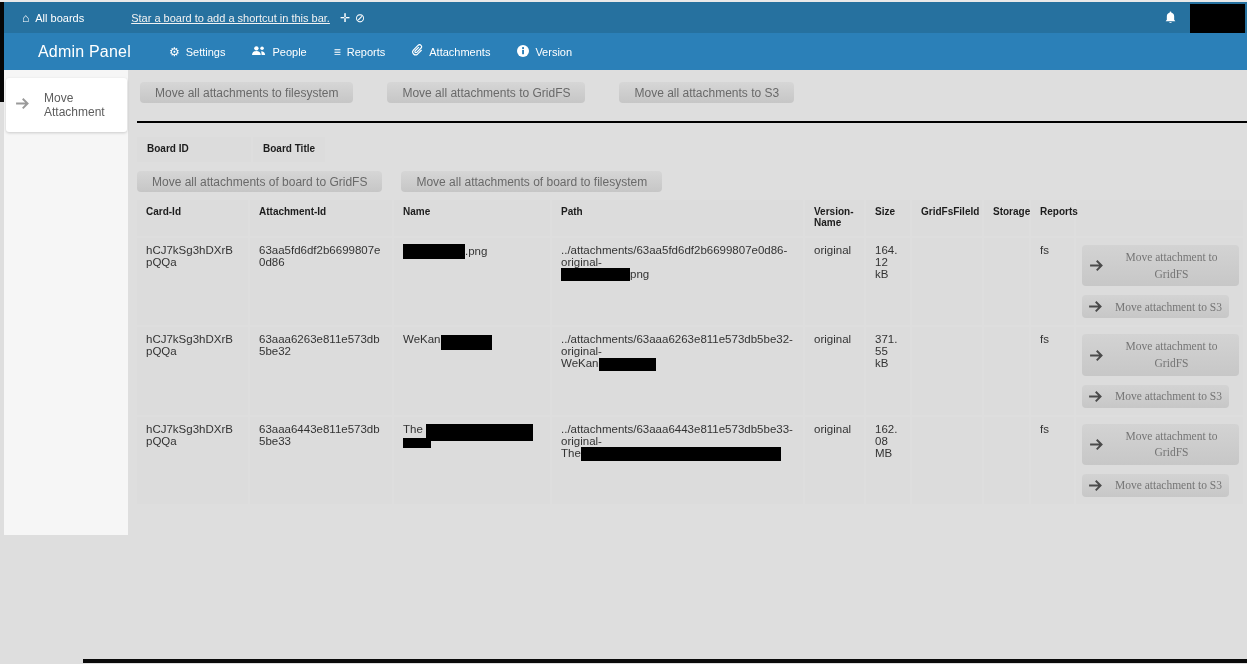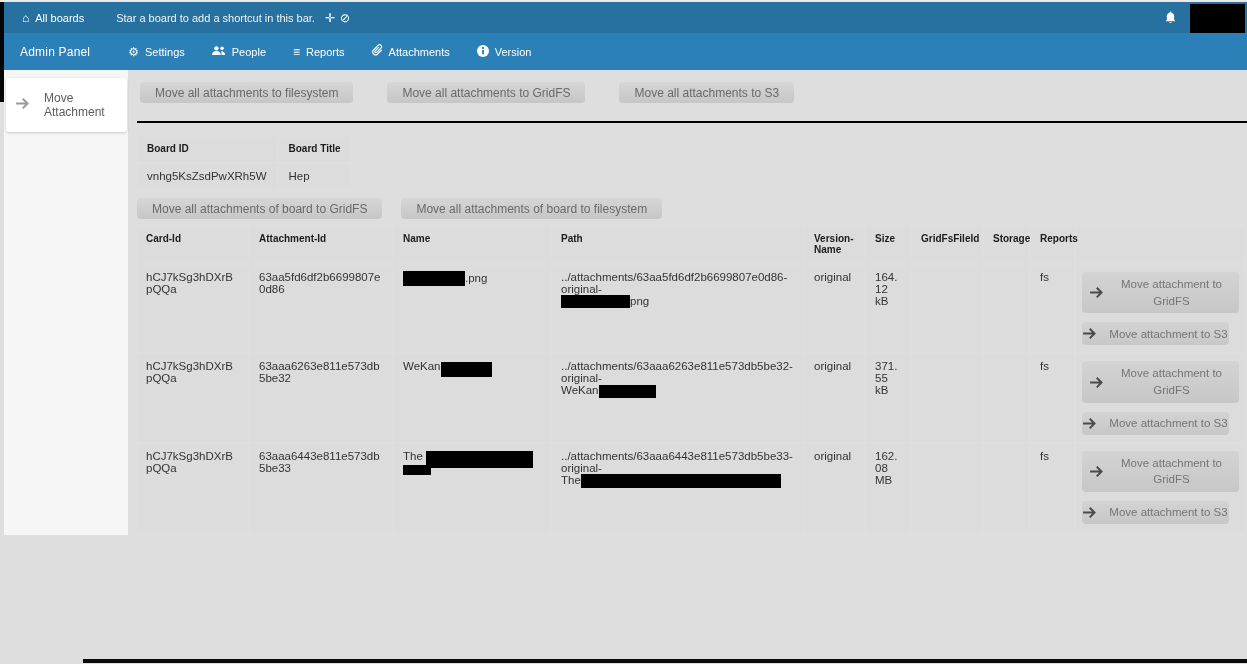--- a/index.html
+++ b/index.html
@@ -12,31 +12,31 @@
     border-top:2px solid #e9e9e9;
   }
   
   .topbar {
     height:31px; background:#26719f; color:#fff;
     display:flex; align-items:center; position:relative; font-size:11px;
   }
   .edge-strip { position:absolute; left:0; top:0; width:4px; height:100px; background:#050505; z-index:40; }
   .all-boards { margin-left:22px; display:flex; align-items:center; gap:6px; cursor:pointer; }
   .glyph { font-size:12px; line-height:1; }
-  .hint { margin-left:32px; color:#f2f2f2; }
+  .hint { margin-left:47px; color:#f2f2f2;text-decoration:underline; }
   .hint-icons { margin-left:10px; display:flex; gap:5px; font-size:12px; }
   .topbar-right { position:absolute; right:2px; top:0; height:31px; display:flex; align-items:center; }
   .bell { margin-right:14px; cursor:pointer; display:flex; }
   .redact-avatar { width:55px; height:29px; background:#000; margin-top:2px; }
   
   .navbar {
     height:37px; background:#2b80b8; color:#fff;
     display:flex; align-items:center;
   }
-  .nav-title { margin-left:20px; font-size:12px; letter-spacing:.2px; }
+  .nav-title { margin-left:38px; font-size:16px; letter-spacing:.2px; }
   .nav-items { display:flex; margin-left:38px; gap:27px; font-size:11px; }
   .nav-item { display:flex; align-items:center; gap:6px; cursor:pointer; }
   .nav-item .glyph { font-size:12px; }
   
   .layout { position:relative; height:465px; }
   .sidebar { position:absolute; left:4px; top:0; width:124px; height:465px; background:#f6f6f6; }
   .side-card {
     margin:8px 1px 0 2px; background:#fff; border-radius:3px;
     box-shadow:0 1px 3px rgba(0,0,0,.18);
     padding:13px 10px; font-size:12px; color:#5d5d5d;
@@ -59,21 +59,21 @@
   .board-table { margin-left:-2px; }
   .board-table th, .board-table td { height:25px; padding:6px 10px; white-space:nowrap; }
   .board-btns { margin-top:7px; }
   .attach-table { width:1110px; margin:6px 0 0 -2px; }
   .attach-table th { height:36px; }
   .attach-table td { height:87px; }
   .cell-btns { padding:7px 6px; }
   .row-btn {
     display:flex; align-items:center; justify-content:center; gap:9px;
     background:linear-gradient(#d3d3d3,#c7c7c7); border:none; border-radius:4px;
-    color:#757575; font-size:11.5px; font-family:Liberation Sans, sans-serif; cursor:pointer;
+    color:#757575; font-size:11.5px; font-family:Liberation Serif, serif; cursor:pointer;
     line-height:1.45;
   }
   .row-btn.gridfs { width:157px; min-height:36px; padding:4px 8px; }
   .row-btn.s3 { width:147px; height:23px; margin-top:9px;gap:13px; }
   .row-btn svg { flex:0 0 auto; }
   
   .r { display:inline-block; background:#000; vertical-align:middle; }
   
   .bottom-bar { position:absolute; left:83px; right:0; bottom:1px; height:4px; background:#0a0a0a; }
 </style>
@@ -170,24 +170,20 @@
 
     <table class="board-table">
       <colgroup>
           <col style="width:114px">
           <col style="width:64px">
         </colgroup>
       <tbody>
           <tr>
         <th>Board ID</th>
         <th>Board Title</th>
-      </tr>
-      <tr>
-        <td>vnhg5KsZsdPwXRh5W</td>
-        <td>Hep</td>
       </tr>
     </tbody>
       </table>
 
     <div class="btn-row board-btns">
       <button class="btn">Move all attachments of board to GridFS</button>
       <button class="btn">Move all attachments of board to filesystem</button>
     </div>
 
     <table class="attach-table">

